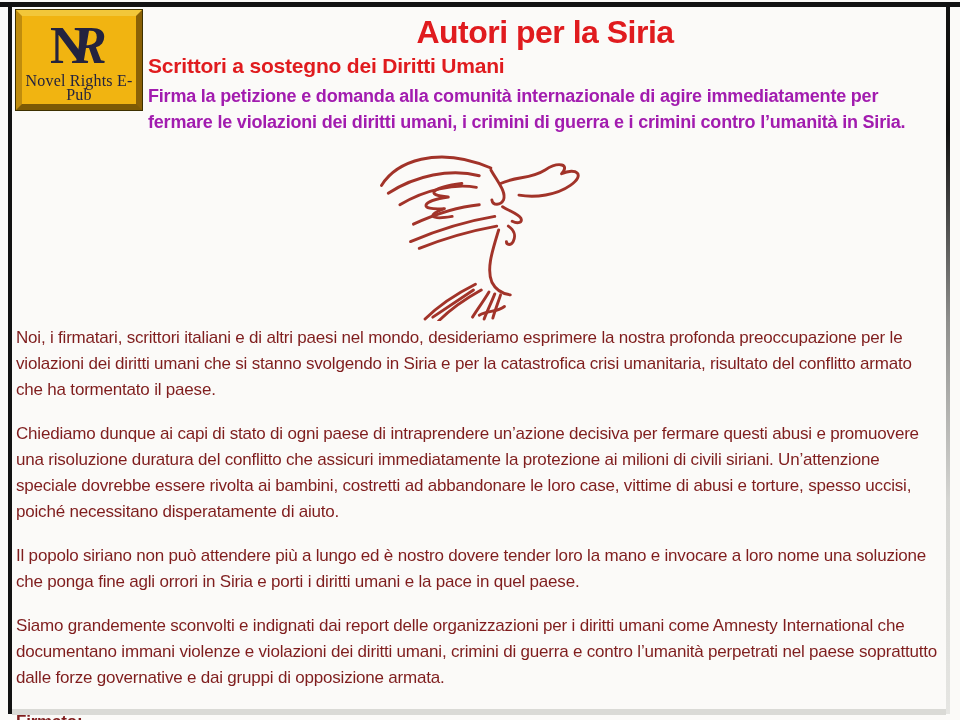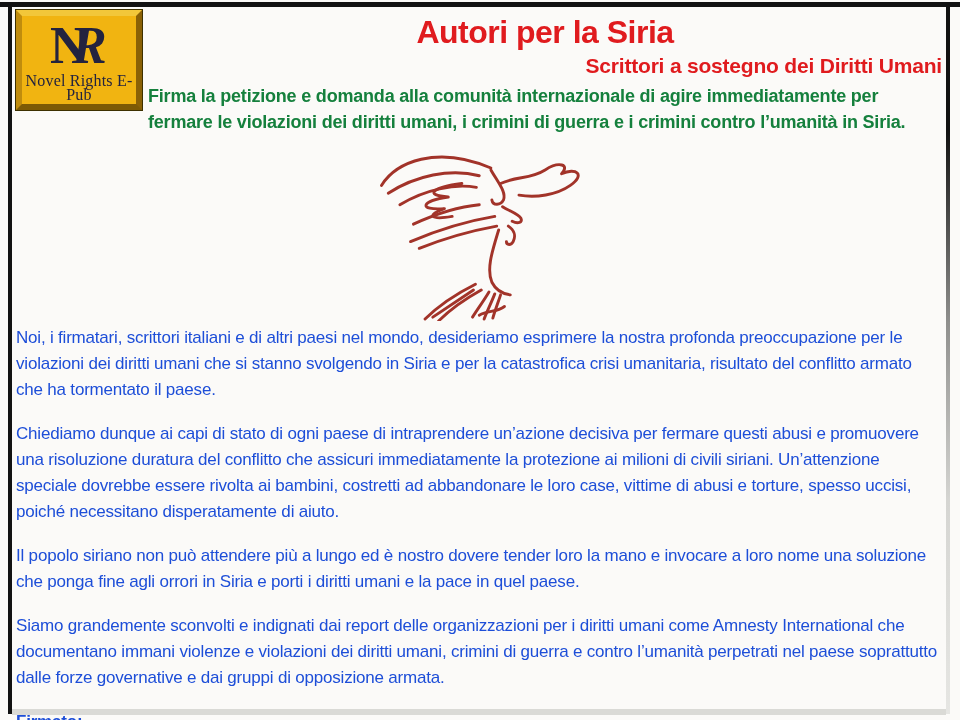--- a/index.html
+++ b/index.html
@@ -44,37 +44,37 @@
   .monogram .n { left:28px; }
   .monogram .r { left:50px; font-style:italic; }
   .logo-line { font-size:16px; line-height:14px; letter-spacing:0.2px; }
 
   .header-text { flex:1 1 auto; padding-right:2px; }
   .title {
     text-align:center; color:#e01b1e; font-weight:bold;
     font-size:32px; line-height:38px; margin-top:4px; letter-spacing:-0.5px;
   }
   .subtitle {
-    text-align:right; color:#e01b1e; font-weight:bold;
+    text-align:left; color:#e01b1e; font-weight:bold;
     font-size:21px; line-height:26px; margin-top:2px; letter-spacing:-0.2px;
   }
   .intro {
     font-weight:bold; font-size:18px; line-height:26px;
-    letter-spacing:-0.2px; margin-top:4px; color:#15803d;
+    letter-spacing:-0.2px; margin-top:4px; color:#a21caf;
   }
 
   
   .dove-wrap { text-align:center; height:186px; margin-top:2px; }
   .dove-wrap svg { display:inline-block; margin-left:18px; }
 
   
   .body-text { margin:2px 2px 0 2px; }
   .body-text p {
     font-size:17px; line-height:26px; letter-spacing:-0.2px;
-    margin-bottom:18px; color:#1d4ed8;
+    margin-bottom:18px; color:#7f1d1d;
   }
   .sig { font-size:17px; font-weight:bold; letter-spacing:-0.2px; color:#101010; }
   .sig .sigline { font-weight:bold; }
 </style>
 </head>
 <body>
 
 <div class="slide">
   <div class="frame-top"></div>
   <div class="frame-left"></div>

